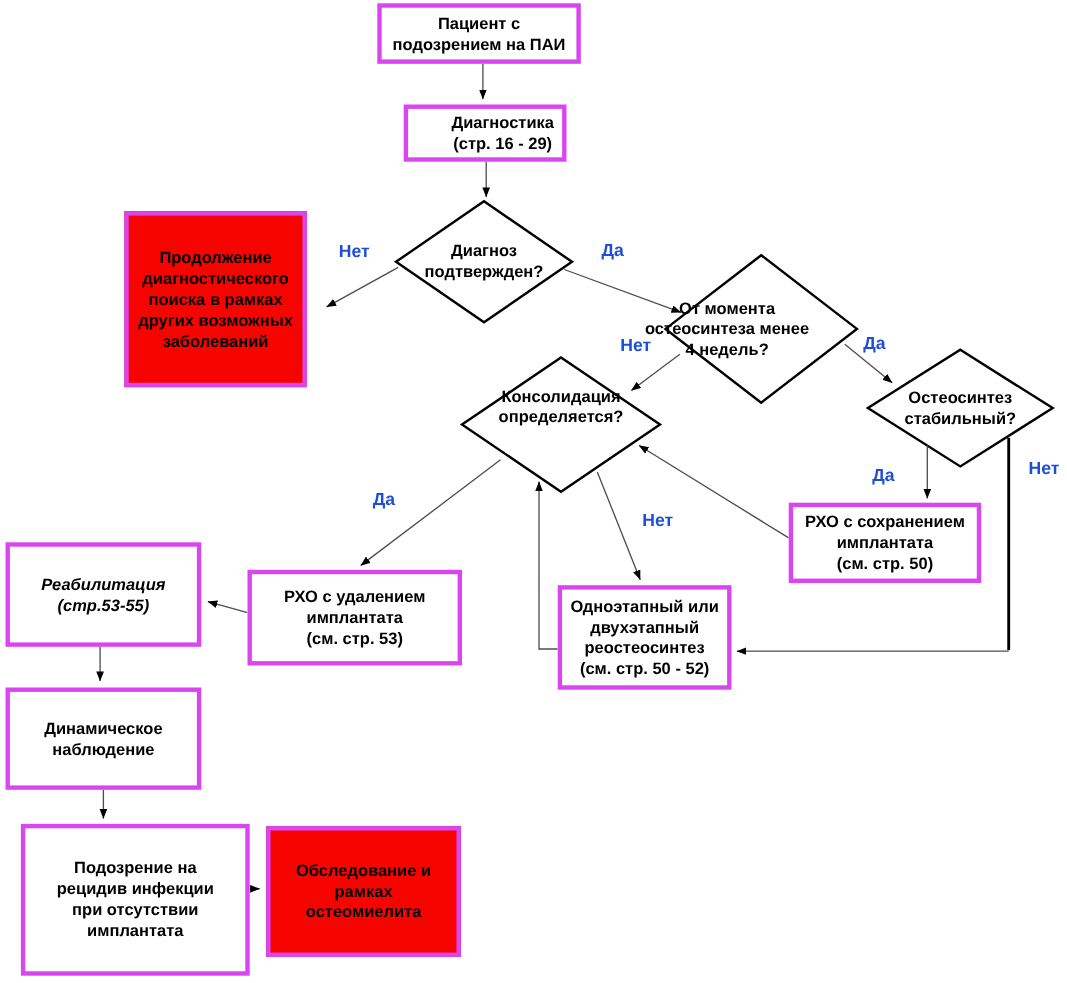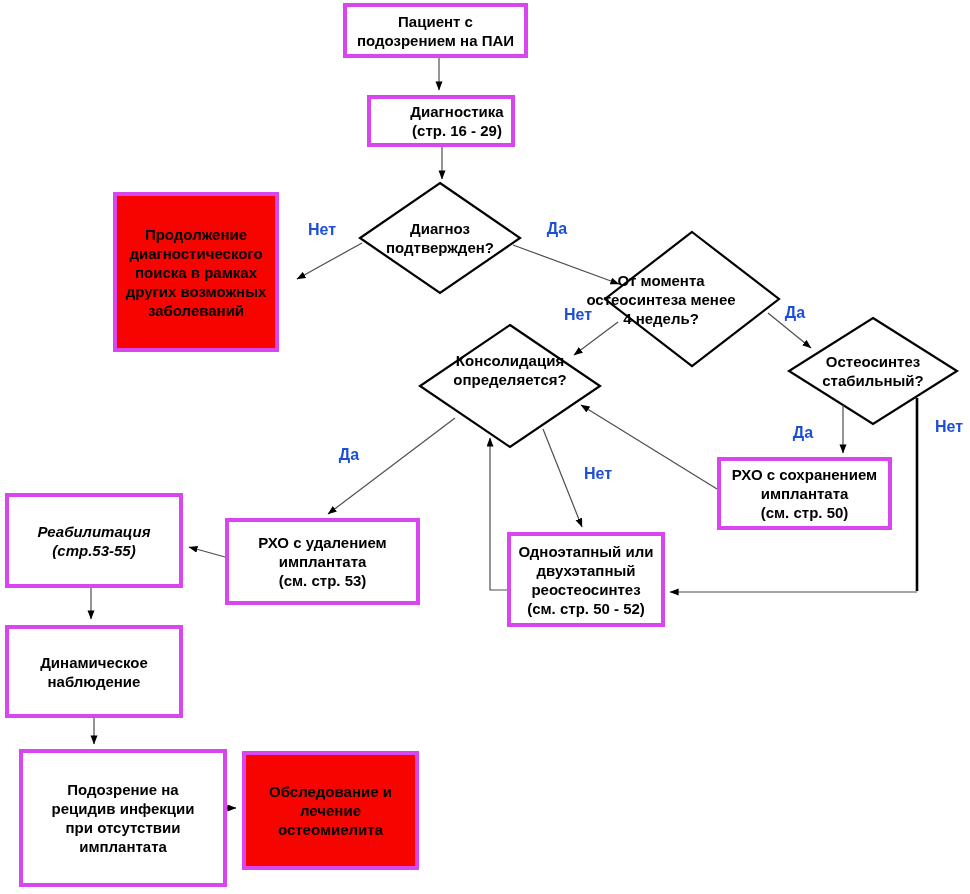--- a/index.html
+++ b/index.html
@@ -108,21 +108,21 @@
 
   <div class="node" style="left:19px;top:749px;width:208px;height:138px;">
     <span>Подозрение на
 рецидив инфекции
 при отсутствии
 имплантата</span>
   </div>
 
   <div class="node" style="left: 242px; top: 751px; width: 177px; height: 119px; background-color: rgb(248, 4, 0);">
     <span>Обследование и
-лечение
+рамках
 остеомиелита</span>
   </div>
 
   <div class="dtext" style="left:360px;top:208px;width:160px;height:60px;">Диагноз
 подтвержден?</div>
   <div class="dtext" style="left:566px;top:264px;width:190px;height:70px;">От момента
 остеосинтеза менее
 4 недель?</div>
   <div class="dtext" style="left:420px;top:340px;width:180px;height:60px;">Консолидация
 определяется?</div>

